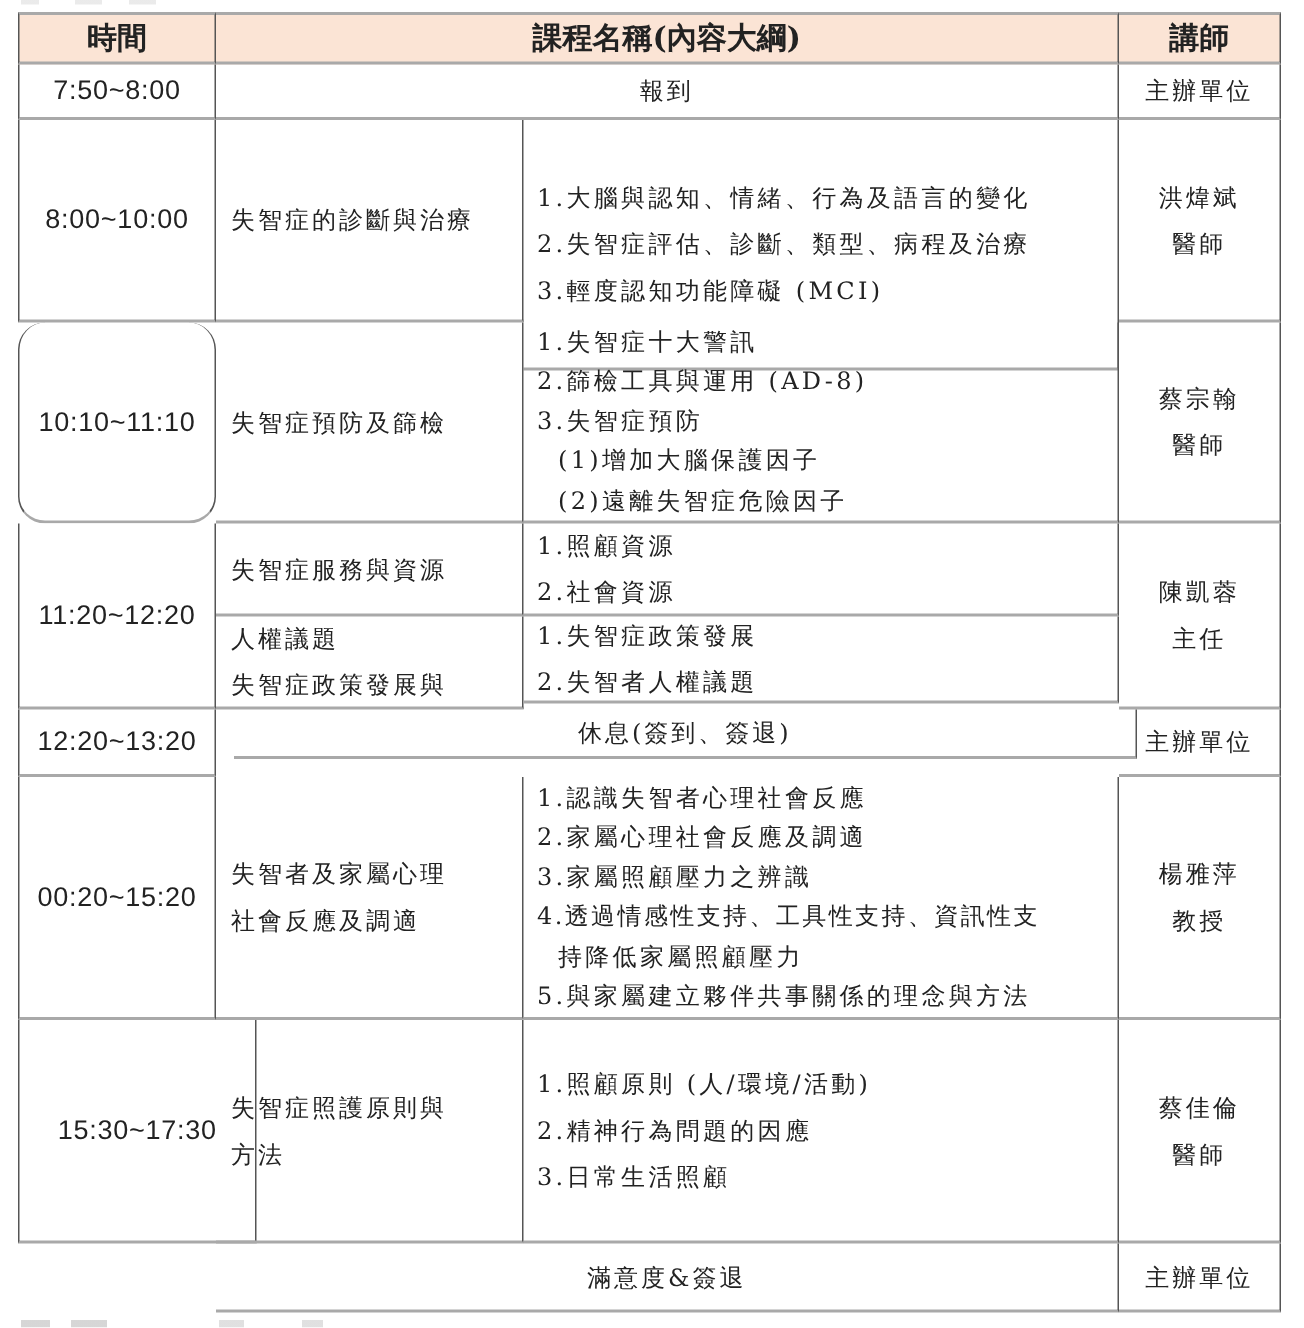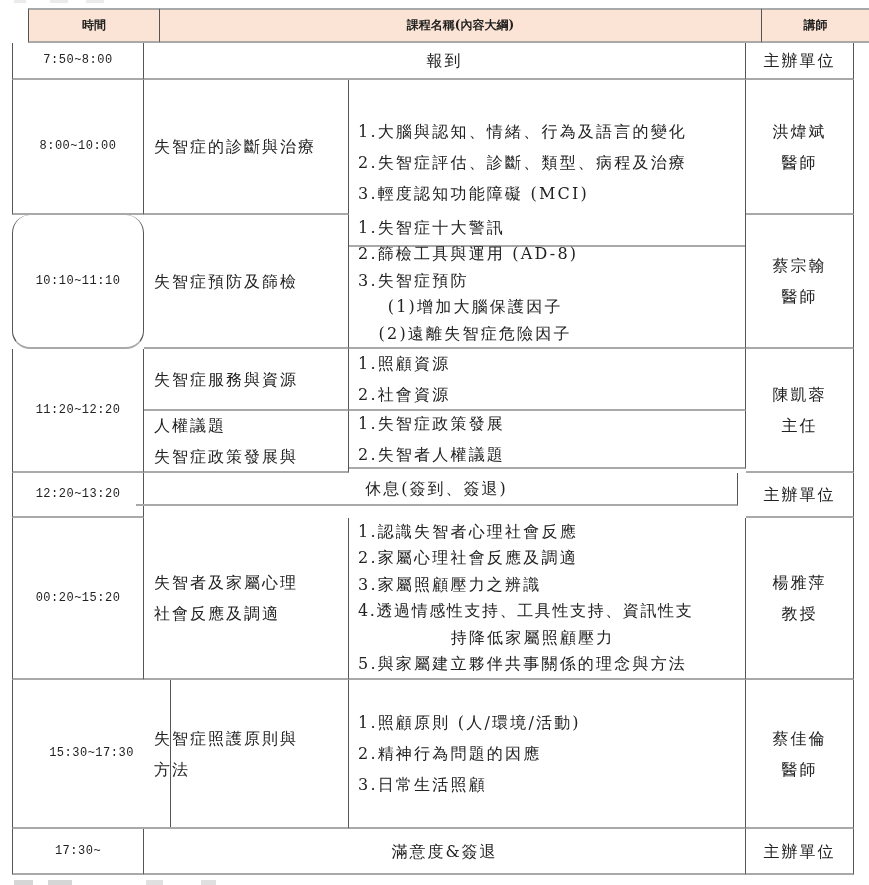--- a/index.html
+++ b/index.html
@@ -5,27 +5,27 @@
   html, body { margin:0; padding:0; background:#ffffff; }
   body { width:869px; height:885px; position:relative; overflow:hidden;
          font-family:"DejaVu Serif","Liberation Serif",serif; color:#222; }
   .cut-top { position:absolute; left:14px; top:0; width:120px; height:3px; background:linear-gradient(90deg,#ddd 0 10%,transparent 10% 30%,#ddd 30% 45%,transparent 45% 60%,#ddd 60% 75%,transparent 75%); opacity:.6; }
   .cut-bottom { position:absolute; left:14px; top:880px; width:240px; height:5px; background:linear-gradient(90deg,#bbb 0 8%,transparent 8% 14%,#bbb 14% 24%,transparent 24% 55%,#ccc 55% 62%,transparent 62% 78%,#ccc 78% 84%,transparent 84%); opacity:.6; }
   .tbl { position:absolute; left:12px; top:8px; width:842px; height:867px; }
   .cell { position:absolute; box-sizing:border-box; display:flex; align-items:center;
           border-right:1px solid #555; border-bottom:2px solid #a9a9a9; font-size:16px; line-height:31px; }
   .cell.first { border-left:1px solid #555; }
   .cell.center { justify-content:center; text-align:center; }
-  .hdr { background:#fbe4d5; font-weight:bold; font-size:12px; border-top:2px solid #a9a9a9;margin-left:16px; }
-  .time { font-family:Liberation Mono, monospace; font-size:12px; letter-spacing:.5px; }
+  .hdr { background:#fbe4d5; font-weight:bold; font-size:20px; border-top:2px solid #a9a9a9; }
+  .time { font-family:Liberation Sans, sans-serif; font-size:18px; letter-spacing:.5px; }
   .topic { padding-left:10px; letter-spacing:2px; }
   .content { padding-left:9px; letter-spacing:2.2px; }
   .list { display:flex; flex-direction:column; }
   .instr { flex-direction:column; letter-spacing:2px; }
-  .sub { padding-left:14px;text-align:center; }
+  .sub { padding-left:14px; }
 </style>
 </head>
 <body>
 
 <div class="cut-top"></div>
 
 <div class="tbl">
 
   <div class="cell hdr first center" style="left:0;top:0;width:132px;height:35px;">時間</div>
   <div class="cell hdr center" style="left:132px;top:0;width:602px;height:35px;">課程名稱(內容大綱)</div>
@@ -84,21 +84,21 @@
       <span>1.失智症政策發展</span>
       <span>2.失智者人權議題</span>
     </div>
   </div>
   <div class="cell center instr" style="left:734px;top:341px;width:108px;height:124px;">
     <span>陳凱蓉</span>
     <span>主任</span>
   </div>
 
   <div class="cell first center time" style="left:0;top:465px;width:132px;height:45px;">12:20~13:20</div>
-  <div class="cell center" style="left:124px;top:465px;width:602px;height:33px;letter-spacing:2px;">休息(簽到、簽退)</div>
+  <div class="cell center" style="left:144px;top:465px;width:602px;height:33px;letter-spacing:2px;">休息(簽到、簽退)</div>
   <div class="cell center" style="left:734px;top:465px;width:108px;height:45px;letter-spacing:2px;">主辦單位</div>
 
   <div class="cell first center time" style="left:0;top:510px;width:132px;height:162px;">00:20~15:20</div>
   <div class="cell topic" style="left:132px;top:510px;width:205px;height:162px;">
     <div class="list">
       <span>失智者及家屬心理</span>
       <span>社會反應及調適</span>
     </div>
   </div>
   <div class="cell content" style="left:337px;top:510px;width:397px;height:162px;line-height:26.5px;">
@@ -128,19 +128,18 @@
       <span>1.照顧原則 (人/環境/活動)</span>
       <span>2.精神行為問題的因應</span>
       <span>3.日常生活照顧</span>
     </div>
   </div>
   <div class="cell center instr" style="left:734px;top:672px;width:108px;height:149px;">
     <span>蔡佳倫</span>
     <span>醫師</span>
   </div>
 
-  <div class="cell first center time" style="left:0;top:821px;width:132px;height:46px;">17:30~</div>
   <div class="cell center" style="left:132px;top:821px;width:602px;height:46px;letter-spacing:2px;">滿意度&amp;簽退</div>
   <div class="cell center" style="left:734px;top:821px;width:108px;height:46px;letter-spacing:2px;">主辦單位</div>
 
 </div>
 
 <div class="cut-bottom"></div>
 
 </body></html>

